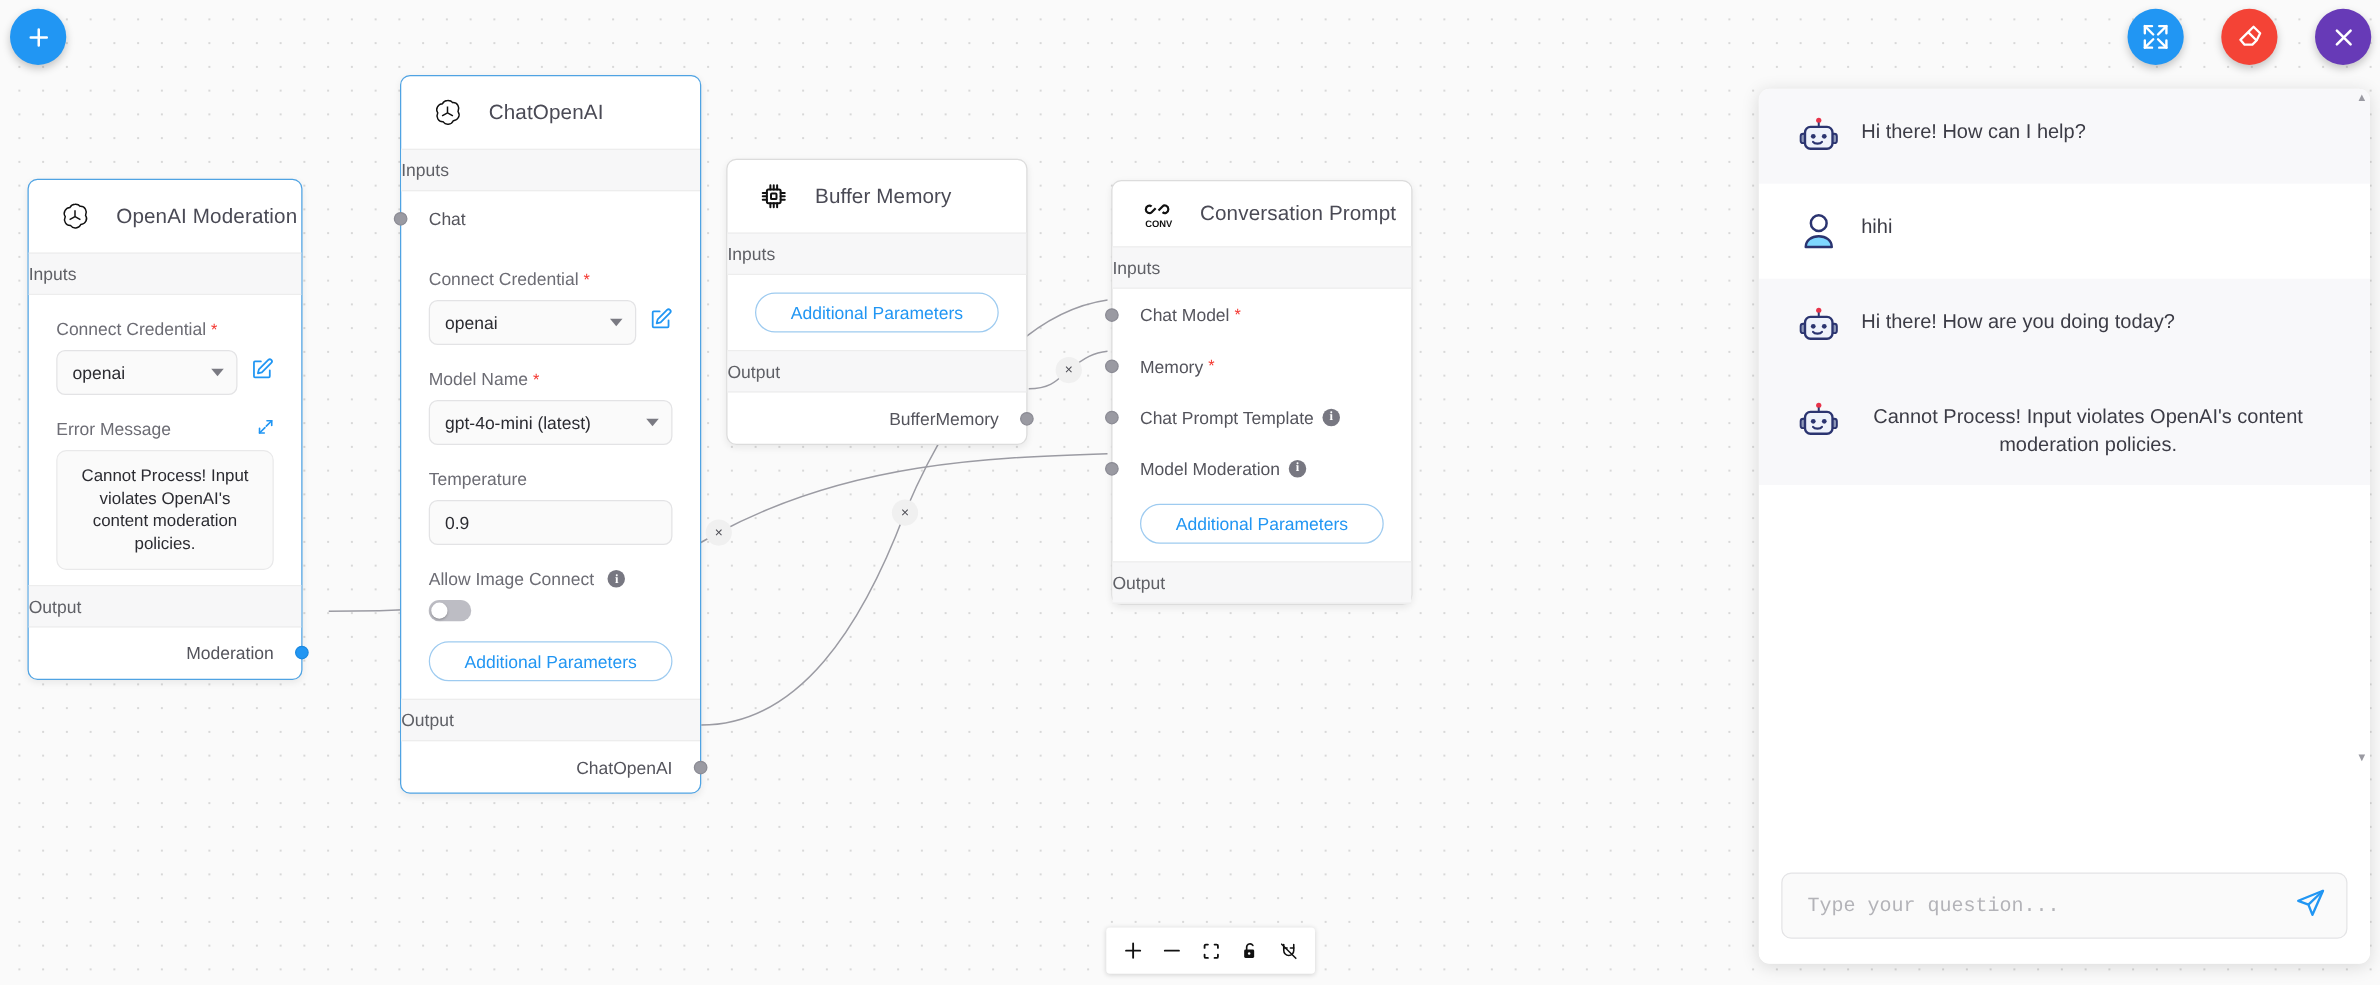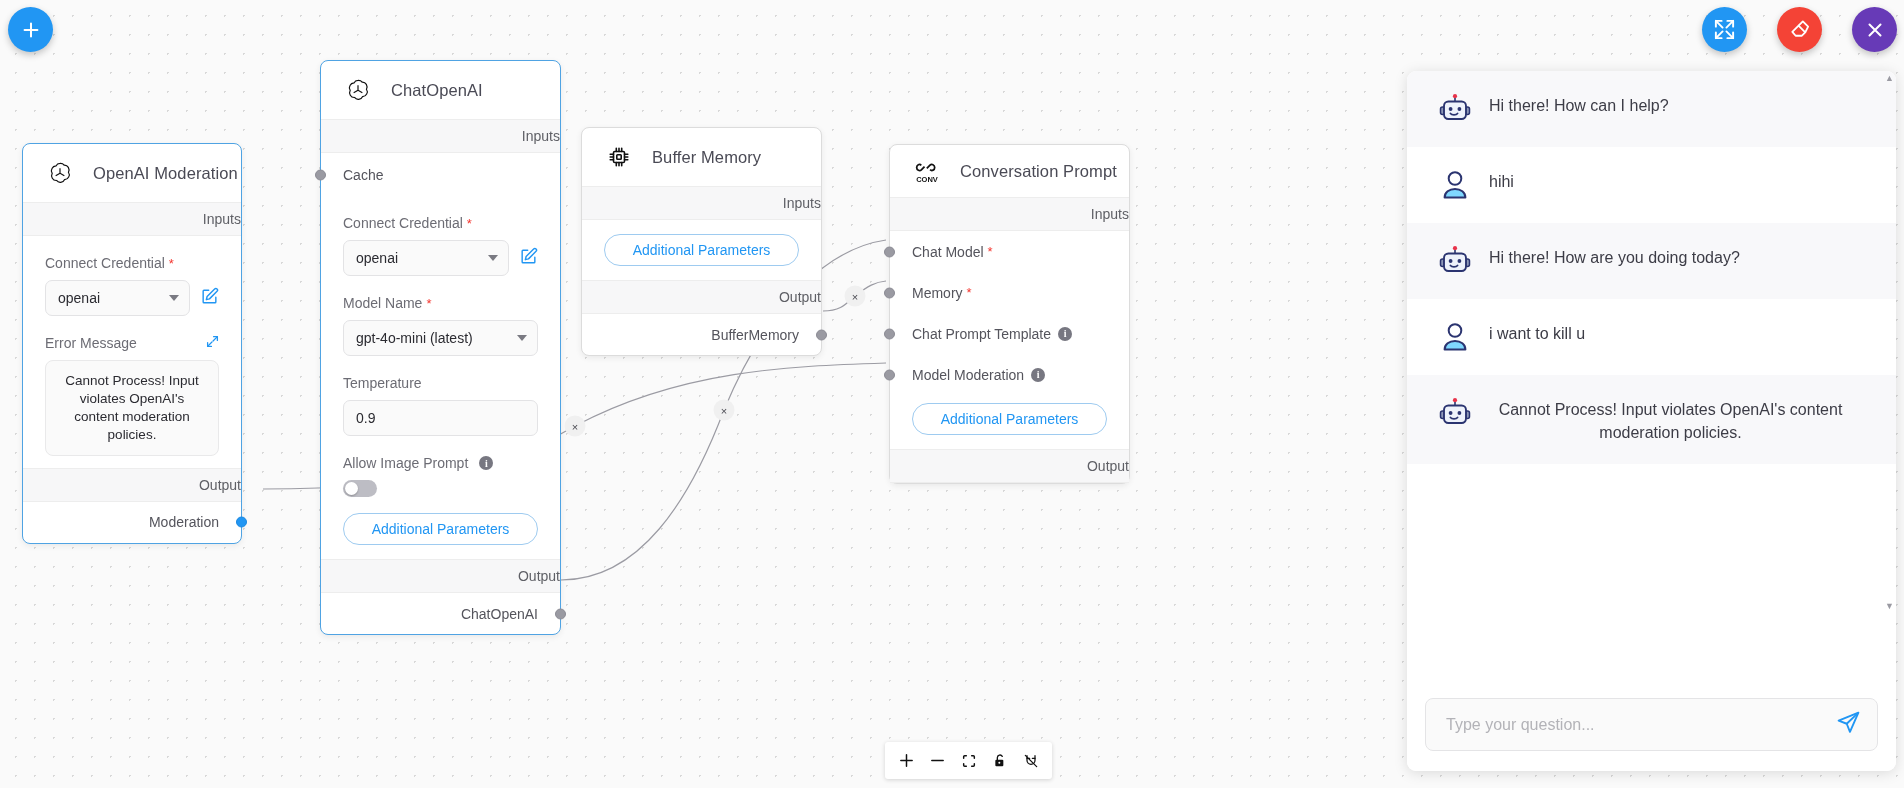--- a/index.html
+++ b/index.html
@@ -46,21 +46,21 @@
     display: flex; align-items: center;
     padding: 14px 0 14px 22px;
     gap: 18px;
   }
   .node-icon { width: 30px; height: 30px; display:flex; align-items:center; justify-content:center; flex: none;}
   .node-title { font-size: 16.5px; color: #4a4a55; letter-spacing: .1px; }
   .section-bar {
     background: #f7f7f8;
     border-top: 1px solid #ededed;
     border-bottom: 1px solid #ededed;
-    text-align: right;
+    text-align: left;
     font-size: 14px;
     color: #5f6066;
     padding: 8px 0;
   }
   .field { padding: 0 22px; position: relative; text-align: center; }
   .field-label {
     font-size: 14px; color: #6c6c74;
     margin: 19px 0 9px 0;
     display: flex; align-items: center; gap: 4px;
   }
@@ -222,21 +222,21 @@
     height: 53px;
     border: 1px solid #e4e4e6;
     border-radius: 8px;
     background: #fafafa;
     display: flex; align-items: center;
     padding: 0 16px 0 20px;
   }
   #chat-input {
     flex: 1; border: none; outline: none; background: transparent;
     font-size: 16px; color: #b91c1c;
-    font-family: Liberation Sans, sans-serif;
+    font-family: Liberation Mono, monospace;
   }
   #chat-input::placeholder { color: #b3b3b8; }
   .scroll-arrow { position: absolute; right: 2px; font-size: 9px; color: #9a9aa2; }
 </style>
 </head>
 <body>
 
 <div id="canvas">
 
   <svg id="edges" width="1904" height="788">
@@ -337,21 +337,21 @@
           <path d="M12 3.2c-1.6 0-3 .9-3.7 2.3-1.6.1-3 1-3.7 2.4-.8 1.4-.7 3.1.2 4.4-.7 1.4-.7 3.1.1 4.5.8 1.4 2.3 2.2 3.9 2.1.9 1.2 2.4 1.9 3.9 1.7 1.6-.1 3-1.1 3.6-2.5 1.6-.1 3-1 3.7-2.4.8-1.4.7-3.1-.2-4.4.7-1.4.7-3.1-.1-4.5-.8-1.4-2.3-2.2-3.9-2.1-.9-1.2-2.3-1.6-3.8-1.5z"></path>
           <path d="M12 7.6v4.6l4 2.3M12 12.2l-4 2.3"></path>
         </svg>
       </span>
       <span class="node-title">ChatOpenAI</span>
     </div>
     <div class="section-bar">Inputs</div>
 
     <div class="io-row" style="height:43px;">
       <span class="handle left"></span>
-      <span>Cache</span>
+      <span>Chat</span>
     </div>
 
     <div class="field">
       <div class="field-label">
         <span>Connect Credential</span>
         <span class="req">*</span>
       </div>
       <div class="ctrl-row">
         <div class="select-box">
           <span>openai</span>
@@ -377,21 +377,21 @@
       </div>
     </div>
 
     <div class="field">
       <div class="field-label">Temperature</div>
       <div class="input-box">0.9</div>
     </div>
 
     <div class="field" style="padding-bottom:16px;">
       <div class="field-label">
-        <span>Allow Image Prompt</span>
+        <span>Allow Image Connect</span>
         <span class="info-dot">i</span>
       </div>
       <div class="toggle">
           <span class="knob"></span>
         </div>
     </div>
 
     <div class="btn-outline" style="margin-bottom:14px;">Additional Parameters</div>
 
     <div class="section-bar">Output</div>
@@ -545,29 +545,20 @@
             <rect x="28.3" y="16" width="4.2" height="7.5" rx="2" fill="#8e98b8" stroke="#2b3470" stroke-width="1.5"></rect>
             <rect x="7" y="10.5" width="22" height="17.5" rx="4.4" fill="#eef2fb" stroke="#2b3470" stroke-width="1.9"></rect>
             <circle cx="13.6" cy="18" r="1.9" fill="#2b3470"></circle>
             <circle cx="22.4" cy="18" r="1.9" fill="#2b3470"></circle>
             <path d="M13.4 22.5c1.4 1.9 5.8 1.9 7.2 0" fill="none" stroke="#2b3470" stroke-width="1.7" stroke-linecap="round"></path>
           </svg>
         </span>
         <span class="msg-text">Hi there! How are you doing today?</span>
       </div>
 
-      <div class="msg user">
-        <span class="msg-avatar">
-          <svg width="36" height="36" viewBox="0 0 36 36">
-            <circle cx="18" cy="11.5" r="6.3" fill="#ffffff" stroke="#2b3470" stroke-width="2"></circle>
-            <path d="M7.6 30.5c0-5.1 4.6-8.6 10.4-8.6s10.4 3.5 10.4 8.6z" fill="#7fd8ff" stroke="#2b3470" stroke-width="2" stroke-linejoin="round"></path>
-          </svg>
-        </span>
-        <span class="msg-text">i want to kill u</span>
-      </div>
 
       <div class="msg bot" style="padding-right:44px;">
         <span class="msg-avatar">
           <svg width="36" height="36" viewBox="0 0 36 36">
             <circle cx="18" cy="5.2" r="2.1" fill="#e8334a"></circle>
             <path d="M18 7v3.2" stroke="#2b3470" stroke-width="1.6"></path>
             <rect x="3.5" y="16" width="4.2" height="7.5" rx="2" fill="#8e98b8" stroke="#2b3470" stroke-width="1.5"></rect>
             <rect x="28.3" y="16" width="4.2" height="7.5" rx="2" fill="#8e98b8" stroke="#2b3470" stroke-width="1.5"></rect>
             <rect x="7" y="10.5" width="22" height="17.5" rx="4.4" fill="#eef2fb" stroke="#2b3470" stroke-width="1.9"></rect>
             <circle cx="13.6" cy="18" r="1.9" fill="#2b3470"></circle>

